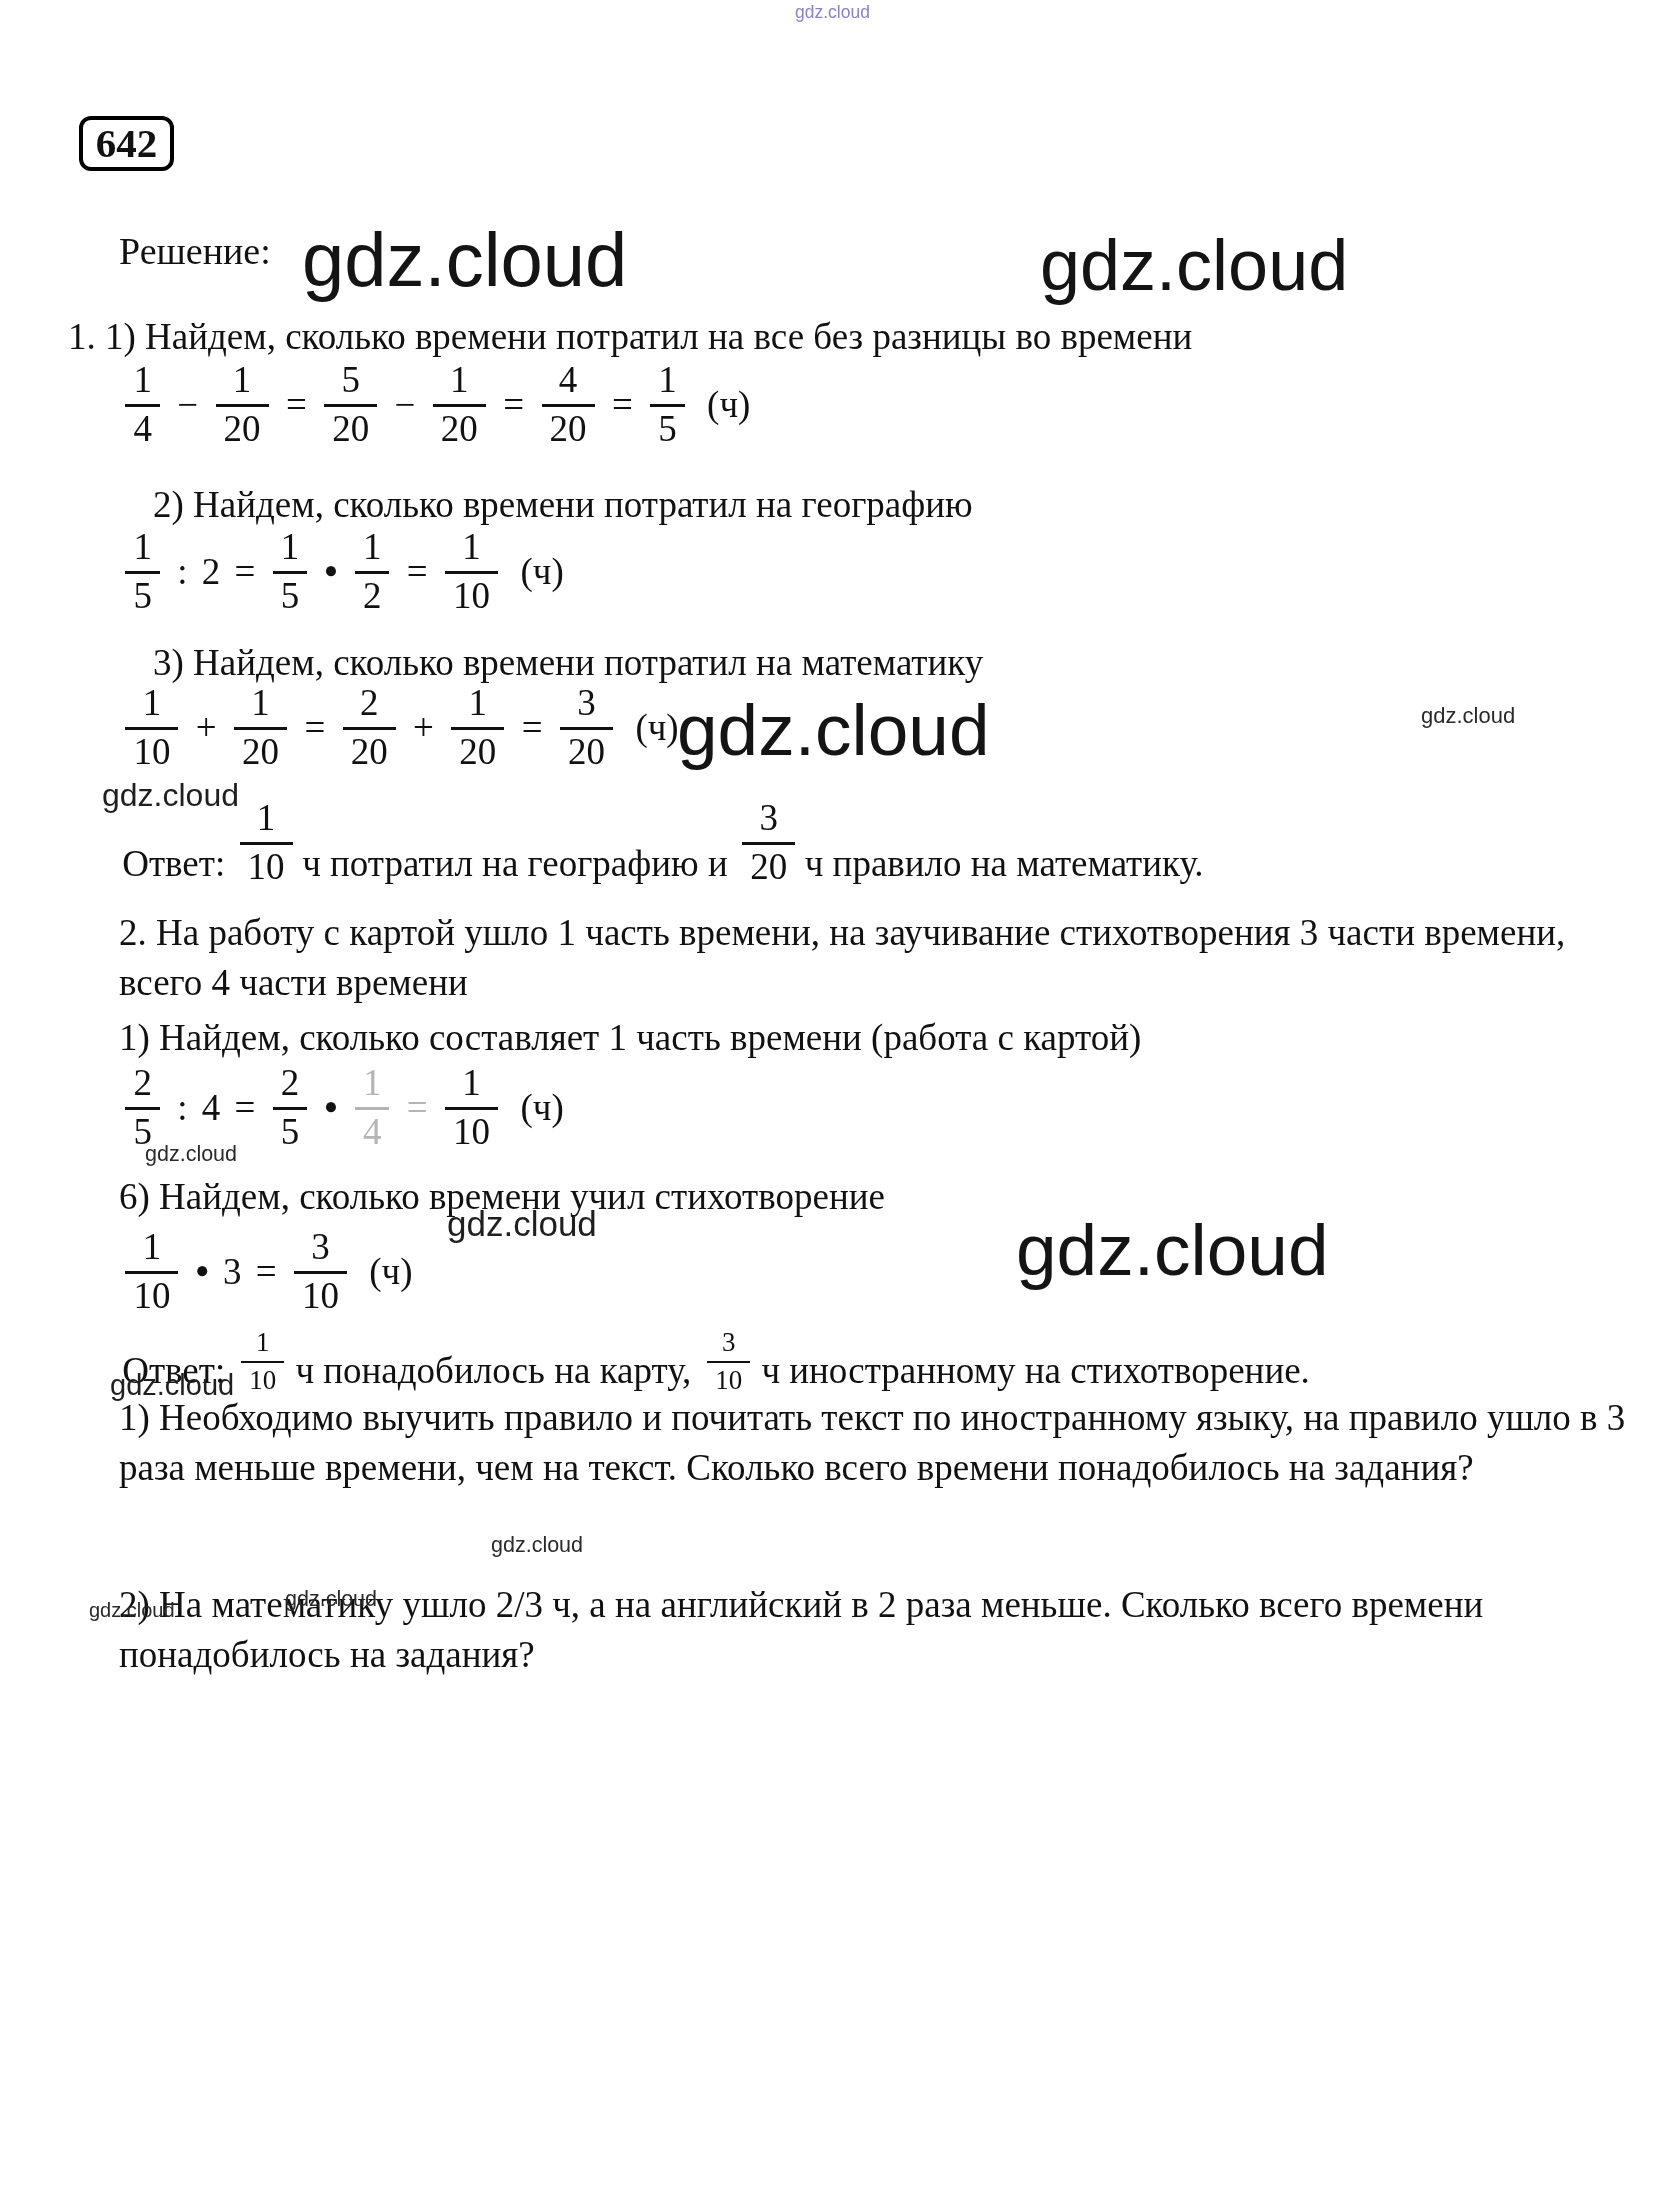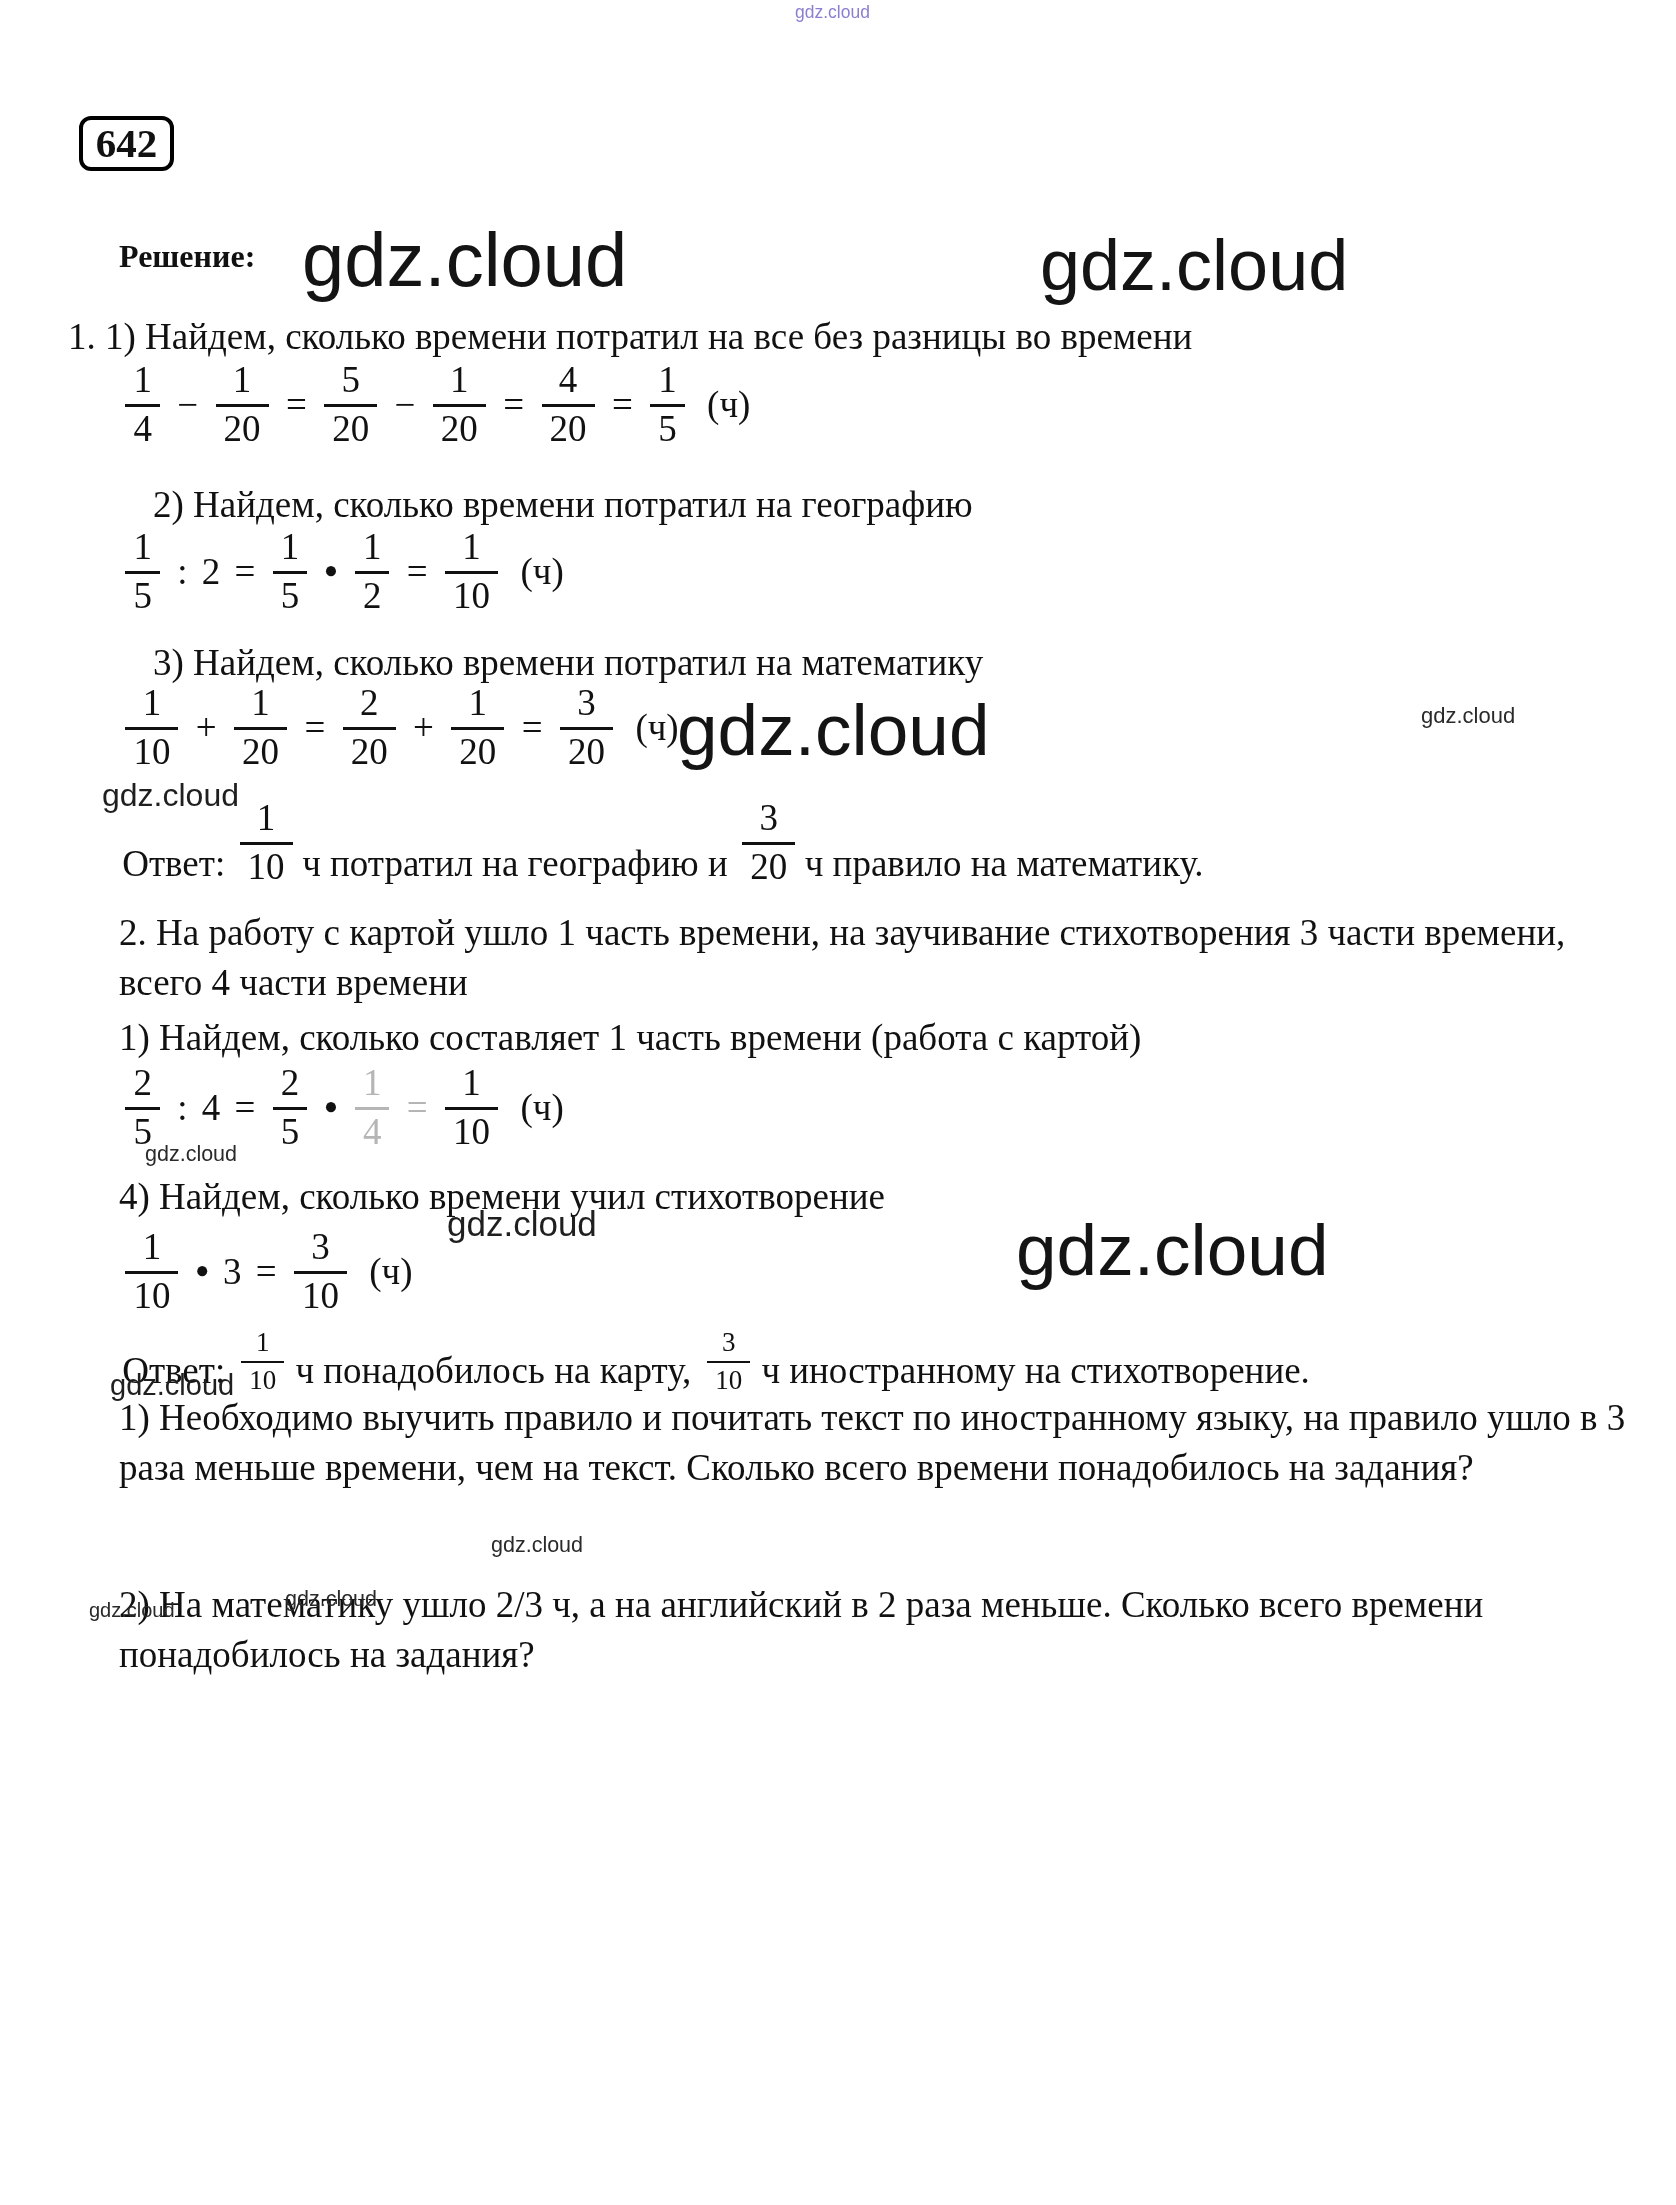--- a/index.html
+++ b/index.html
@@ -22,21 +22,21 @@
     color: #111111;
   }
   .problem-box {
     border: 4px solid #000000;
     font-weight: bold;
     font-size: 41px;
     line-height: 1.15;
     padding: 0 12.7px;
   }
   .b-probbox { top: 116px; left: 79px; border-radius: 12px; }
-  .b-sol     { top: 235px; left: 119px; font-size: 32px; font-weight: bold; }
+  .b-sol     { top: 226px; left: 119px; font-size: 38px; }
   .b-p1intro { top: 312px; left: 68px;  width: 1550px; }
   .b-eq1     { top: 359px; left: 119px; }
   .b-p1s2    { top: 480px; left: 153px; width: 1431px; }
   .b-eq2     { top: 526px; left: 119px; }
   .b-p1s3    { top: 638px; left: 153px; width: 1431px; }
   .b-eq3     { top: 682px; left: 119px; }
   .b-ans1    { top: 797px; left: 119px; width: 1495px; }
   .b-p2intro { top: 908px; left: 119px; width: 1503px; }
   .b-p2s1    { top: 1013px; left: 119px; width: 1431px; }
   .b-eq4     { top: 1062px; left: 119px; }
@@ -223,21 +223,21 @@
         <span class="den">4</span>
       </span>
       <span class="tok-op muted">=</span>
       <span class="frac">
         <span class="num">1</span>
         <span class="den">10</span>
       </span>
       <span class="tok-unit">(ч)</span>
     </div>
 
-  <div class="block b-p2s2">4) Найдем, сколько времени учил стихотворение</div>
+  <div class="block b-p2s2">6) Найдем, сколько времени учил стихотворение</div>
 
   <div class="block equation b-eq5">
       <span class="frac">
         <span class="num">1</span>
         <span class="den">10</span>
       </span>
       <span class="tok-dot">•</span>
       <span class="tok-num">3</span>
       <span class="tok-op">=</span>
       <span class="frac">

